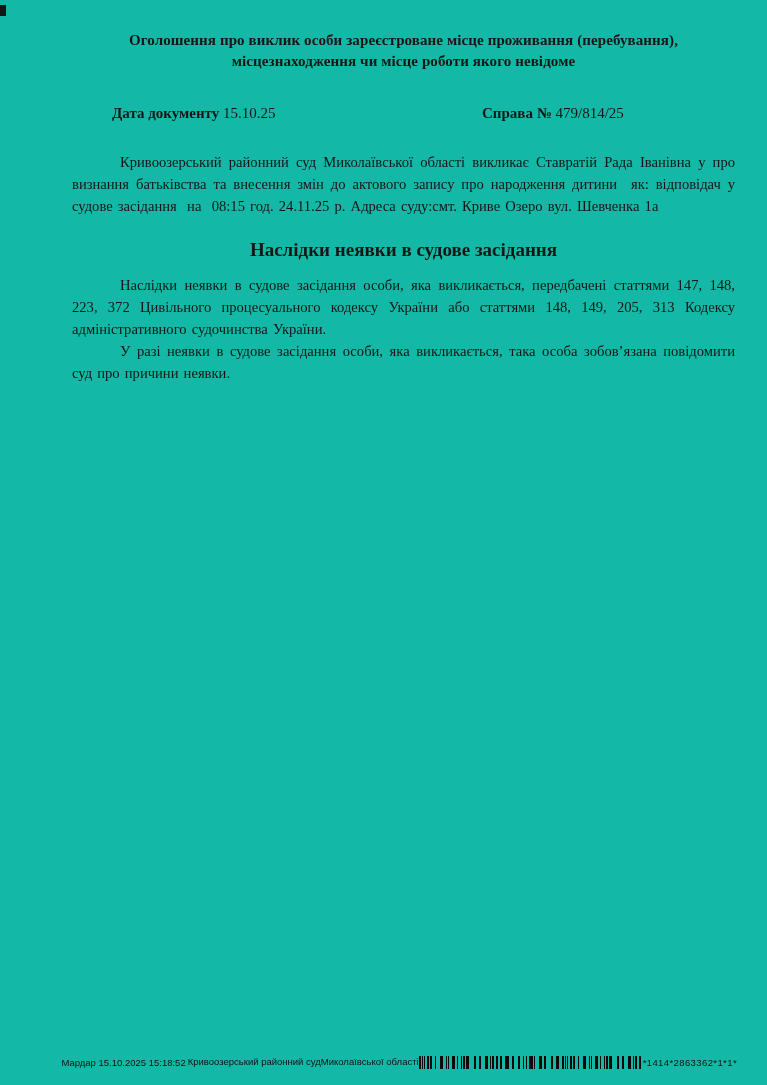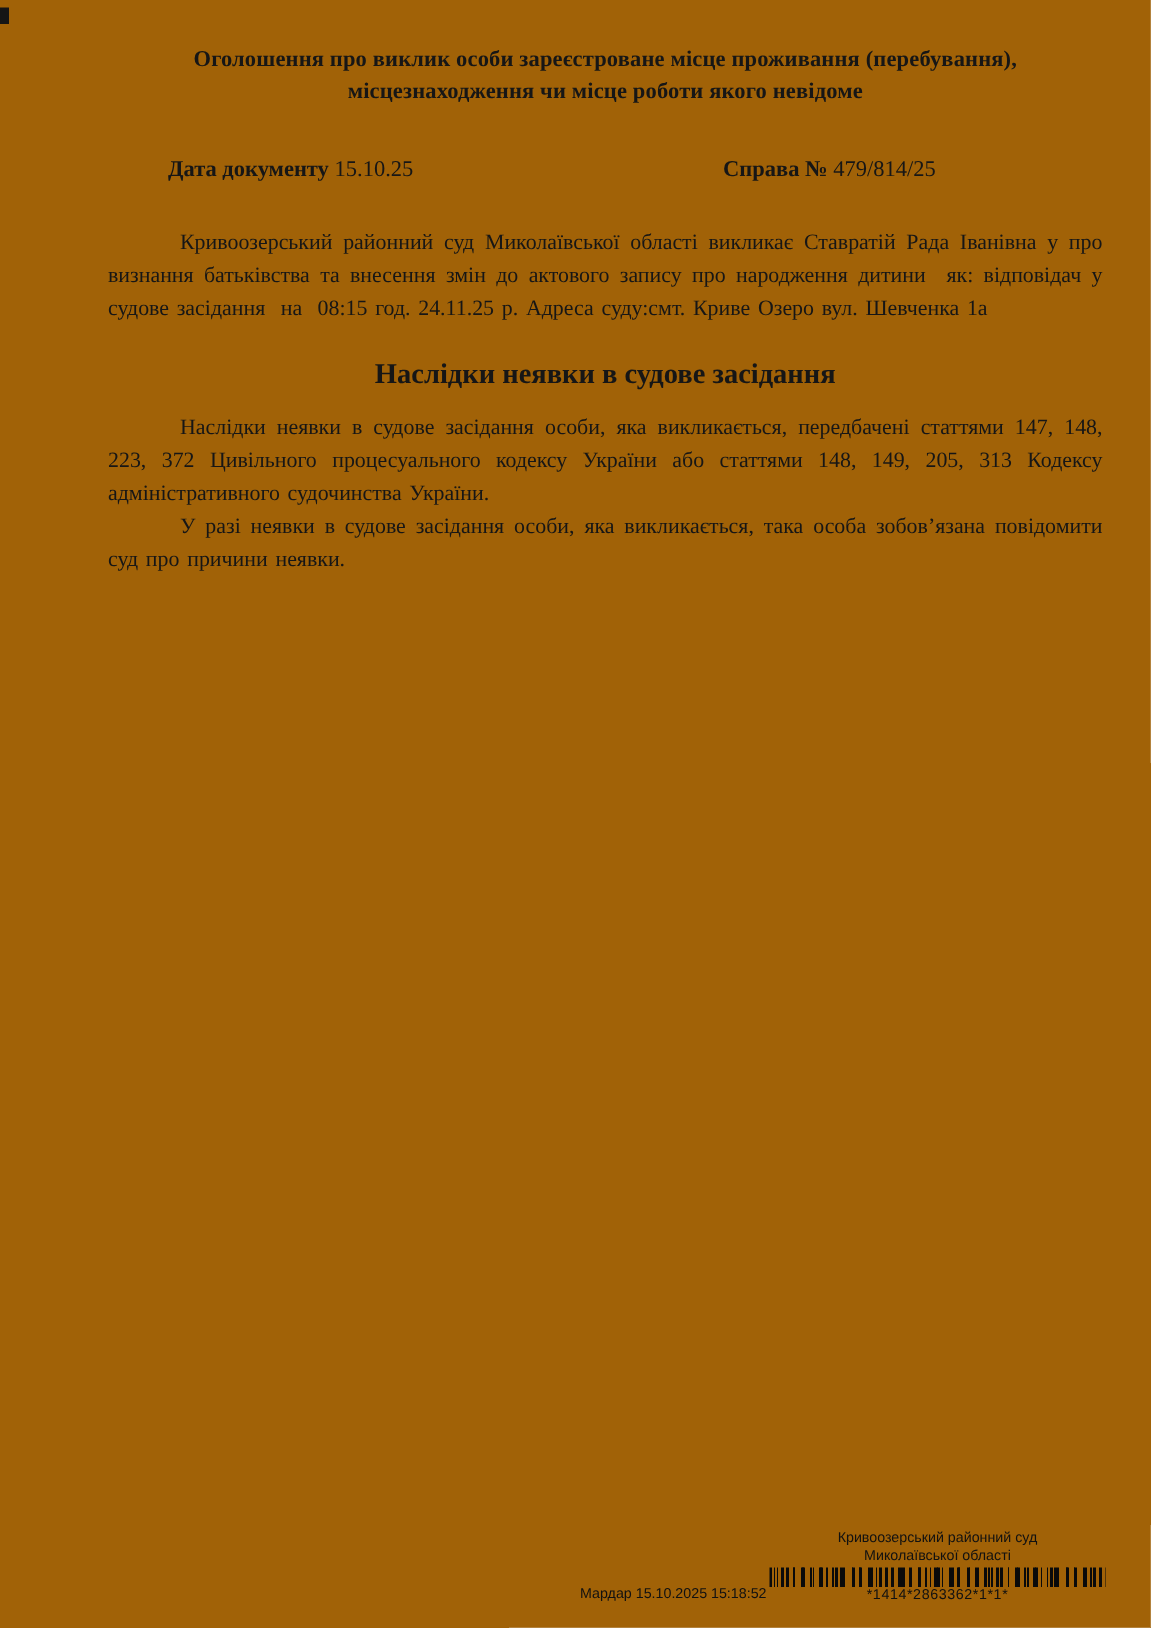--- a/index.html
+++ b/index.html
@@ -4,21 +4,21 @@
 <style>
   html, body { margin: 0; padding: 0; }
   body {
     background: #e8e8e8;
     font-family: "Liberation Serif", serif;
   }
   .page {
     position: relative;
     width: 767px;
     height: 1085px;
-    background: #a16207;
+    background: #14b8a6;
     color: #161616;
     overflow: hidden;
     margin: 0 auto;
   }
   
   .corner-mark {
     position: absolute;
     top: 5px;
     left: 0;
     width: 6px;
@@ -85,21 +85,20 @@
   }
   .stamp-text {
     font-size: 9.5px;
     line-height: 12px;
     margin-right: 2px;
     margin-bottom: 0;
     white-space: nowrap;
   }
   .barcode-col {
     display: flex;
-    flex-direction: column;
     align-items: center;
   }
   .court-line {
     font-size: 9.5px;
     line-height: 12px;
     white-space: nowrap;
   }
   .barcode {
     width: 224px;
     height: 13px;

